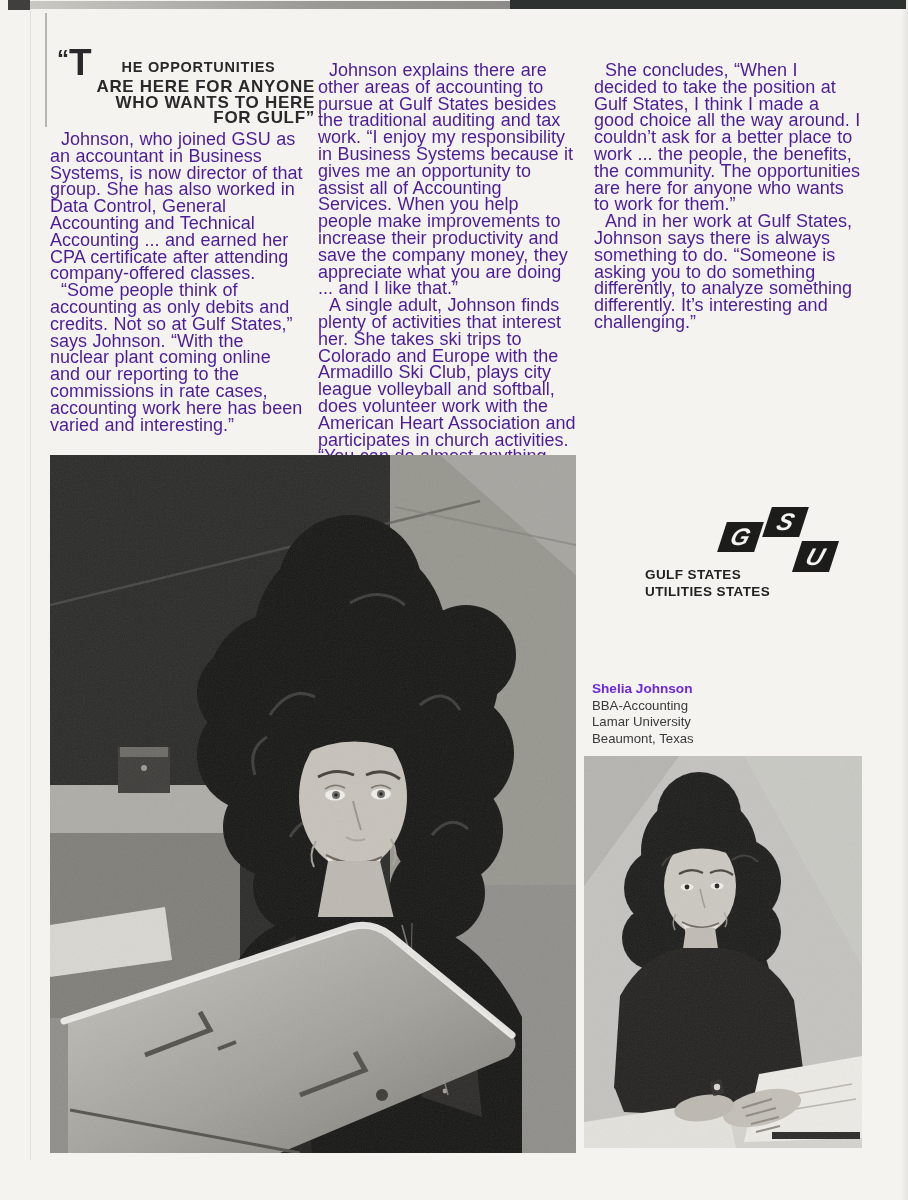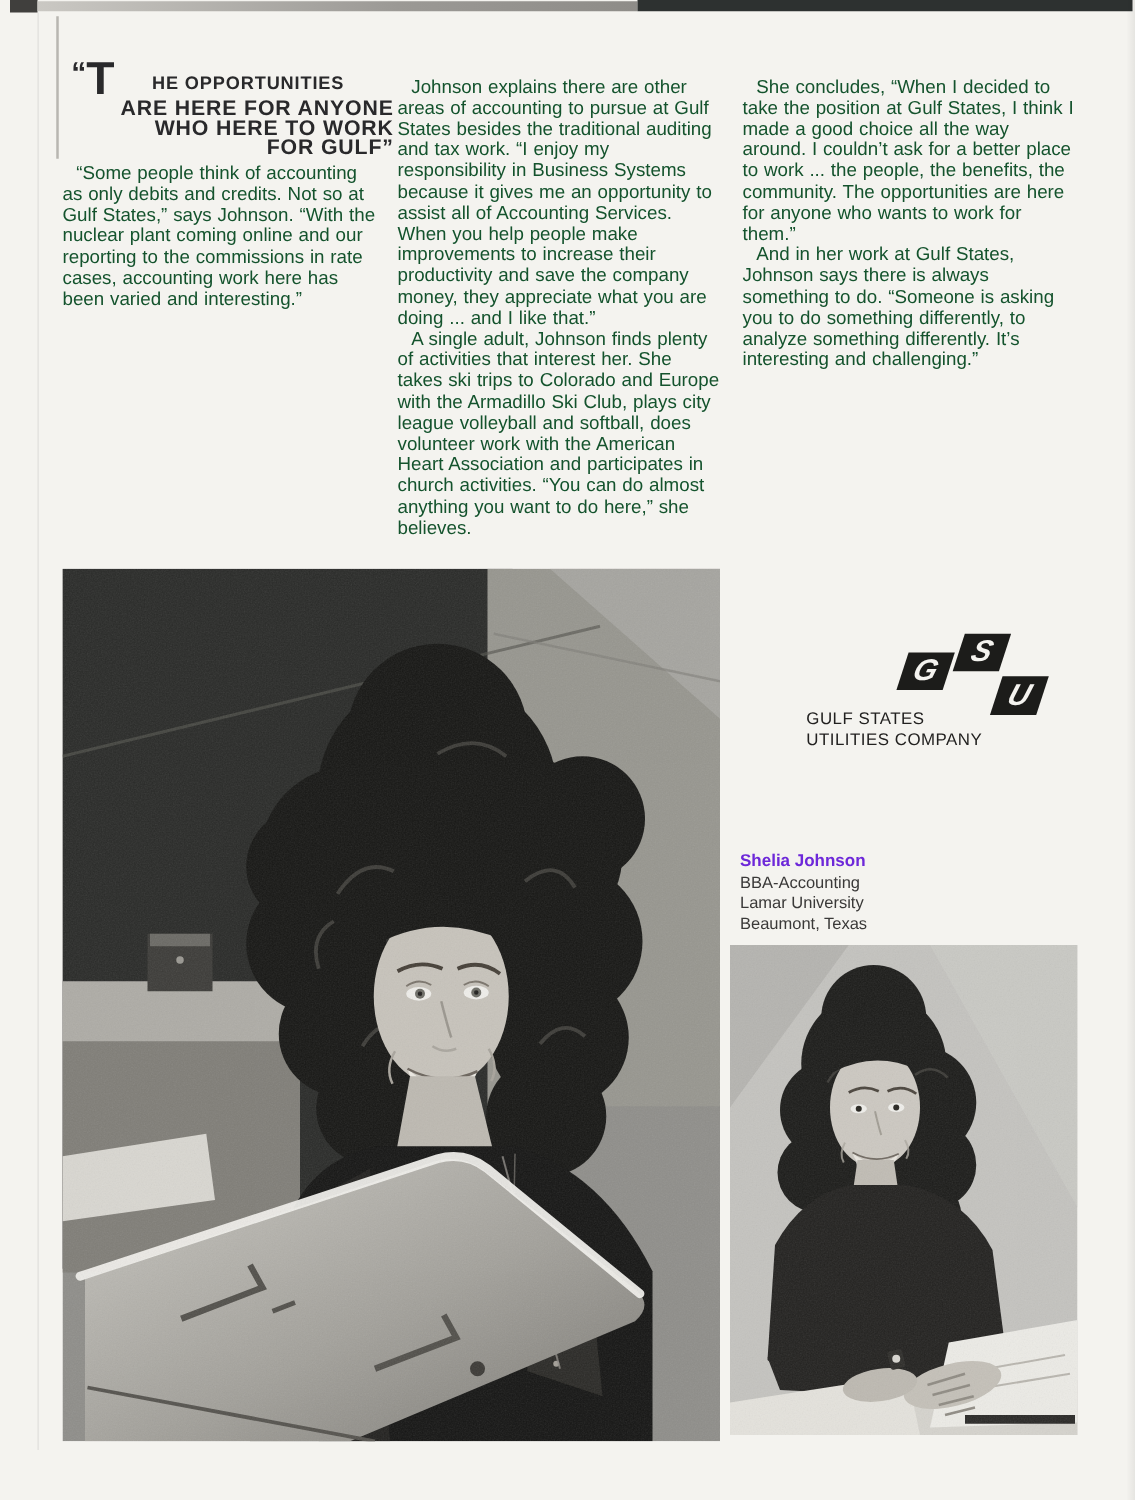--- a/index.html
+++ b/index.html
@@ -20,41 +20,41 @@
 
   
   .headline{position:absolute;left:57px;top:49px;width:258px;color:#29292b;font-weight:700;}
   .h-line1{display:flex;align-items:flex-end;margin-bottom:3px;}
   .h-quote{font-size:24px;line-height:0.8;align-self:flex-start;margin-right:1px;letter-spacing:-1px;}
   .h-T{font-size:37px;line-height:0.74;margin-right:2px;}
   .h-rest{font-size:14.5px;line-height:15.2px;letter-spacing:0.7px;padding-bottom:1px;padding-left:28px;}
   .h-line{font-size:17px;line-height:15.4px;letter-spacing:0.7px;text-align:right;}
 
   
-  .col{position:absolute;color:#14532d;font-size:15px;line-height:16.8px;word-spacing:0.5px;}
+  .col{position:absolute;color:#4c1d95;font-size:18px;line-height:16.8px;word-spacing:0.5px;}
   .col p{margin:0;text-indent:11px;}
   .col-1{left:50px;top:131px;width:254px;}
   .col-2{left:318px;top:62px;width:258px;}
   .col-3{left:594px;top:62px;width:268px;}
 
   
   .photo{position:absolute;display:block;}
   .photo-large{left:50px;top:455px;width:526px;height:698px;}
   .photo-small{left:584px;top:756px;width:278px;height:392px;}
   .photo svg{display:block;width:100%;height:100%;}
 
   
   .logo{position:absolute;left:645px;top:500px;width:218px;height:106px;}
   .lblock{position:absolute;background:#1c1c1a;transform:skewX(-18deg);
     display:flex;align-items:center;justify-content:center;}
   .lblock span{color:#f4f3ef;font-weight:700;font-style:italic;font-size:24px;line-height:1;}
   .lblock-g{left:77px;top:22px;width:37px;height:30px;}
   .lblock-s{left:122px;top:7px;width:37px;height:30px;}
   .lblock-u{left:152px;top:41px;width:37px;height:31px;}
-  .logo-name{position:absolute;left:0;top:67px;color:#222120;font-weight:400;
+  .logo-name{position:absolute;left:0;top:67px;color:#222120;font-weight:700;
     font-size:13.5px;line-height:16.5px;letter-spacing:0.4px;white-space:nowrap;}
 
   
   .caption{position:absolute;left:592px;top:681px;color:#3a3938;font-size:13.2px;line-height:16.6px;}
   .cap-name{font-weight:700;color:#6d28d9;font-size:13.6px;}
 </style>
 </head>
 <body>
 
 <div class="page">
@@ -66,25 +66,26 @@
   <div class="right-shade"></div>
   <div class="head-rule"></div>
 
   <div class="headline">
     <div class="h-line1">
       <span class="h-quote">“</span>
         <span class="h-T">T</span>
         <span class="h-rest">HE OPPORTUNITIES</span>
     </div>
     <div class="h-line">ARE HERE FOR ANYONE</div>
-    <div class="h-line">WHO HERE TO WORK</div>
+    <div class="h-line">WHO WANTS TO HERE</div>
     <div class="h-line">FOR GULF”</div>
   </div>
 
   <div class="col col-1">
+    <p>Johnson, who joined GSU as an accountant in Business Systems, is now director of that group. She has also worked in Data Control, General Accounting and Technical Accounting ... and earned her CPA certificate after attending company-offered classes.</p>
     <p>“Some people think of accounting as only debits and credits. Not so at Gulf States,” says Johnson. “With the nuclear plant coming online and our reporting to the commissions in rate cases, accounting work here has been varied and interesting.”</p>
   </div>
 
   <div class="col col-2">
     <p>Johnson explains there are other areas of accounting to pursue at Gulf States besides the traditional auditing and tax work. “I enjoy my responsibility in Business Systems because it gives me an opportunity to assist all of Accounting Services. When you help people make improvements to increase their productivity and save the company money, they appreciate what you are doing ... and I like that.”</p>
     <p>A single adult, Johnson finds plenty of activities that interest her. She takes ski trips to Colorado and Europe with the Armadillo Ski Club, plays city league volleyball and softball, does volunteer work with the American Heart Association and participates in church activities. “You can do almost anything you want to do here,” she believes.</p>
   </div>
 
   <div class="col col-3">
     <p>She concludes, “When I decided to take the position at Gulf States, I think I made a good choice all the way around. I couldn’t ask for a better place to work ... the people, the benefits, the community. The opportunities are here for anyone who wants to work for them.”</p>
@@ -96,21 +97,21 @@
         <span>G</span>
       </div>
     <div class="lblock lblock-s">
         <span>S</span>
       </div>
     <div class="lblock lblock-u">
         <span>U</span>
       </div>
     <div class="logo-name">
       <div>GULF STATES</div>
-      <div>UTILITIES COMPANY</div>
+      <div>UTILITIES STATES</div>
     </div>
   </div>
 
   <div class="caption">
     <div class="cap-name">Shelia Johnson</div>
     <div>BBA-Accounting</div>
     <div>Lamar University</div>
     <div>Beaumont, Texas</div>
   </div>
 

